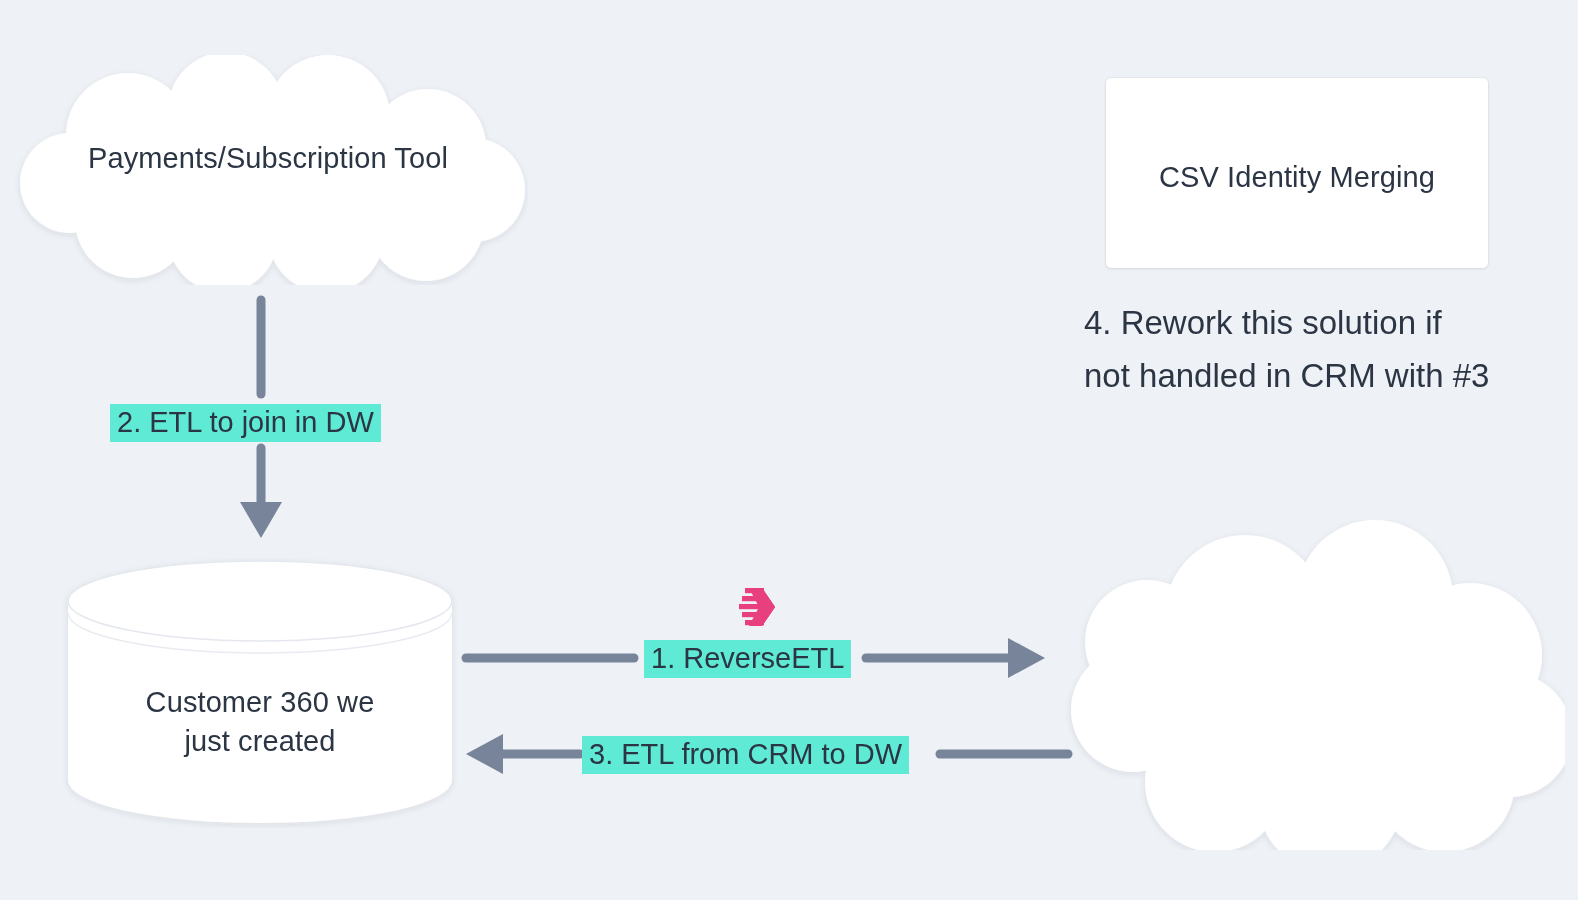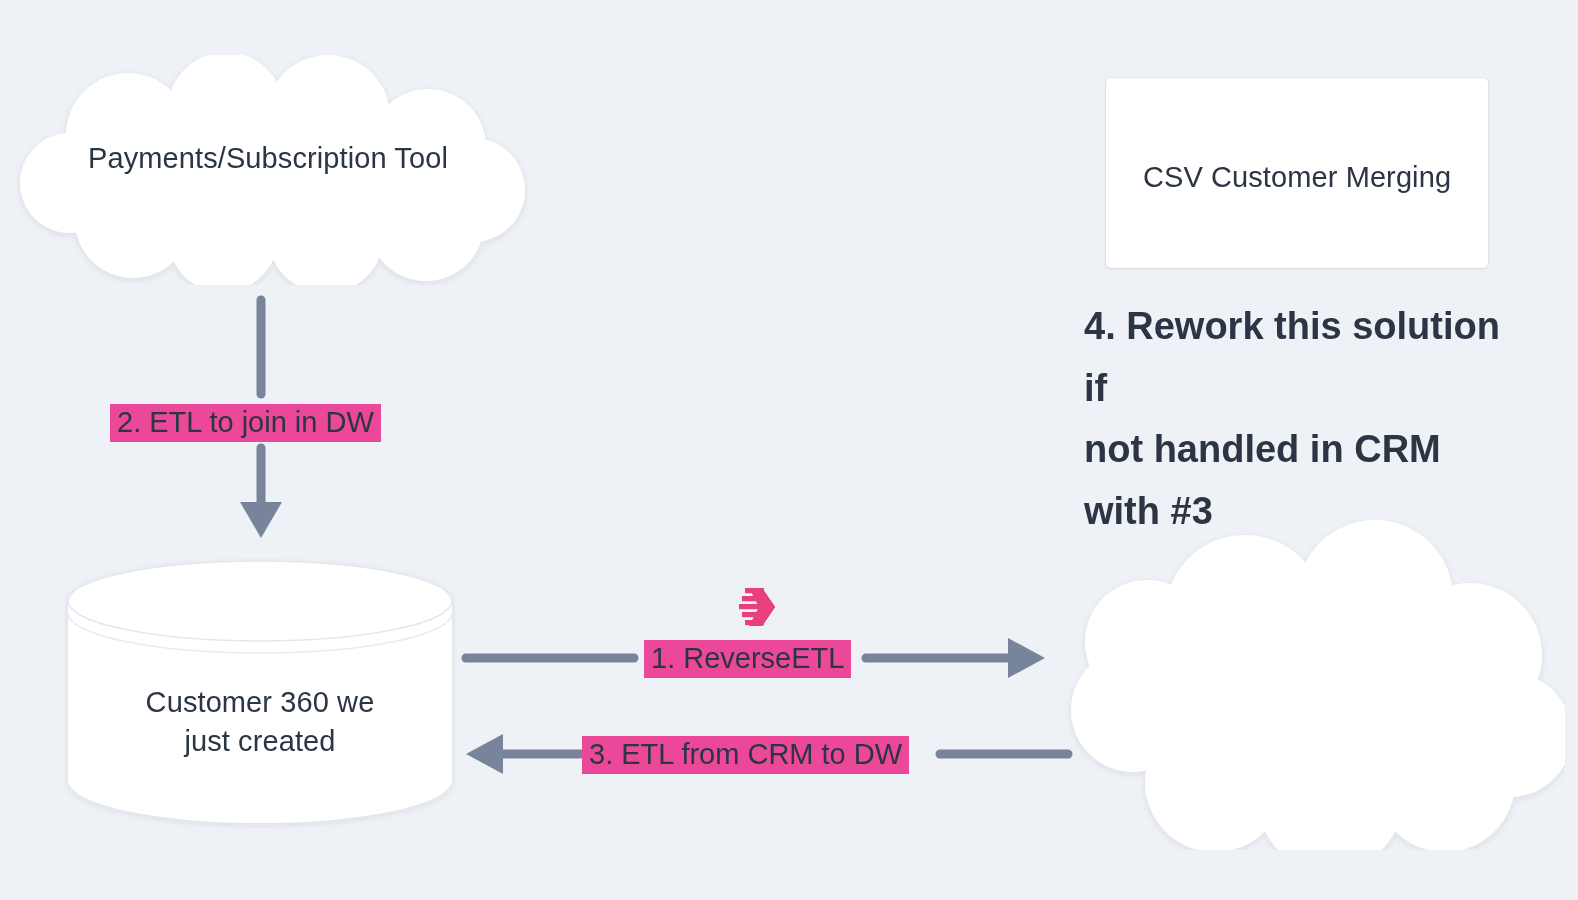--- a/index.html
+++ b/index.html
@@ -55,32 +55,31 @@
     width: 1578px;
     height: 900px;
     pointer-events: none;
   }
   .edge-label {
     position: absolute;
     color: #2b3544;
     font-size: 29px;
     line-height: 1.3;
     white-space: nowrap;
-    background: #ec4899;
+    background: #5eead4;
     padding: 0 7px;
   }
 
   
   .annotation {
     position: absolute;
     color: #2b3544;
-    font-size: 38px;
+    font-size: 33px;
     line-height: 1.62;
     white-space: pre-line;
-    font-weight: bold;
   }
 
   
   .mark { position: absolute; }
   .mark svg { display: block; }
 </style>
 </head>
 <body>
 
 <div id="canvas">
@@ -103,21 +102,21 @@
         <circle cx="215" cy="182" r="55"></circle>
         <circle cx="125" cy="165" r="58"></circle>
         <circle cx="62" cy="128" r="50"></circle>
         <rect x="62" y="70" width="404" height="110" rx="40"></rect>
       </g>
     </svg>
     <div class="node-label" style="top:84px;">Payments/Subscription Tool</div>
   </div>
 
   <div class="box" style="left:1106px; top:78px; width:382px; height:190px;">
-    <div class="node-label" style="top:80px;">CSV Customer Merging</div>
+    <div class="node-label" style="top:80px;">CSV Identity Merging</div>
   </div>
 
   <div class="annotation" style="left:1084px; top:296px; width:440px;">4. Rework this solution if
 not handled in CRM with #3</div>
 
   <div class="cylinder" style="left:60px; top:558px; width:400px; height:270px;">
     <svg width="400" height="270" viewBox="0 0 400 270">
       <defs>
         <filter id="sh2" x="-15%" y="-15%" width="135%" height="140%">
           <feDropShadow dx="0" dy="2" stdDeviation="3" flood-color="#28374b" flood-opacity="0.10"></feDropShadow>

